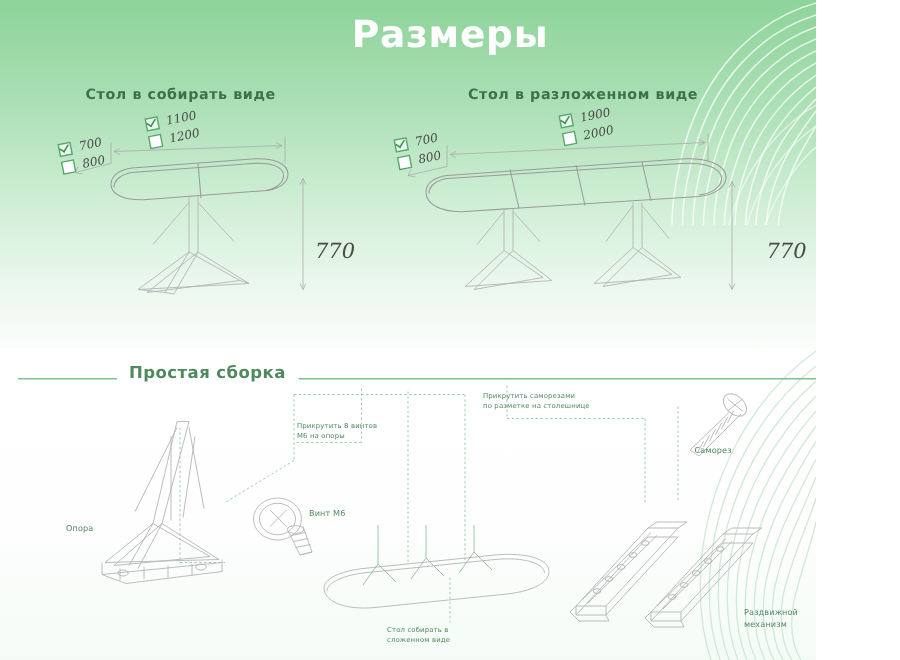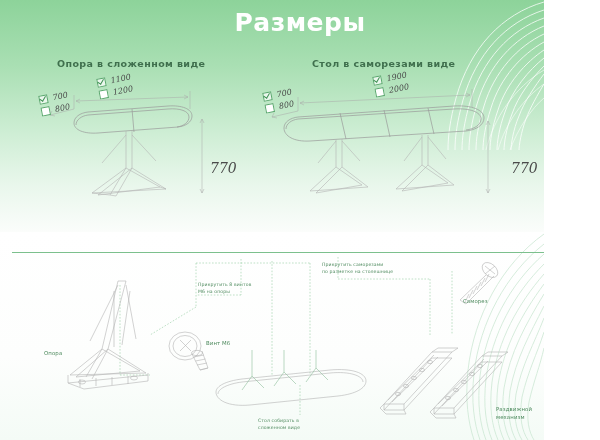--- a/index.html
+++ b/index.html
@@ -129,21 +129,21 @@
       <path d="M120 64 C102 94 86 122 80 158 C77 182 80 198 86 210"></path>
       <path d="M120 76 C106 104 92 128 86 161 C83 184 86 199 92 210"></path>
       <path d="M120 88 C110 114 98 134 92 164 C89 186 92 200 98 210"></path>
       <path d="M120 102 C113 124 104 141 98 167 C95 188 98 201 104 210"></path>
       <path d="M120 118 C116 136 110 150 105 172 C102 190 105 202 110 210"></path>
     </g>
   </svg>
 
   <div class="title">Размеры</div>
 
-  <div class="cap cap-left">Опора в сложенном виде</div>
+  <div class="cap cap-left">Стол в собирать виде</div>
 
   <svg style="position:absolute;left:40px;top:75px;" width="215" height="135" viewBox="0 0 215 135">
 
     <g class="dimline">
       <path d="M34 34 L34 20"></path>
       <path d="M150 34 L150 16"></path>
       <path d="M36 26 L148 22"></path>
       <path d="M40 24 L36 26 L40 28"></path>
       <path d="M144 20 L148 22 L144 24"></path>
       <path d="M10 40 L34 34"></path>
@@ -194,21 +194,21 @@
       <span class="val">700</span>
     </div>
     <div class="row">
       <span class="box"></span>
       <span class="val">800</span>
     </div>
   </div>
 
   <div class="dim-h" style="left:210px;top:160px;">770</div>
 
-  <div class="cap cap-right">Стол в саморезами виде</div>
+  <div class="cap cap-right">Стол в разложенном виде</div>
 
   <svg style="position:absolute;left:262px;top:75px;" width="260" height="135" viewBox="0 0 260 135">
     <g class="dimline">
       <path d="M36 36 L36 22"></path>
       <path d="M210 32 L210 14"></path>
       <path d="M38 28 L208 20"></path>
       <path d="M42 26 L38 28 L42 30"></path>
       <path d="M204 18 L208 20 L204 22"></path>
       <path d="M10 42 L36 36"></path>
       <path d="M12 38 L10 42 L15 43"></path>
@@ -270,20 +270,21 @@
     </div>
     <div class="row">
       <span class="box"></span>
       <span class="val">800</span>
     </div>
   </div>
 
   <div class="dim-h" style="left:511px;top:160px;">770</div>
 
   <div class="divider"></div>
+  <div class="divider-label">Простая сборка</div>
 
   <svg style="position:absolute;left:0;top:255px;" width="600" height="185" viewBox="0 0 600 185">
     <g class="dash">
       <path d="M120 30 L120 120"></path>
       <path d="M196 8 L196 52"></path>
       <path d="M196 8 L310 8"></path>
       <path d="M241 4 L241 40"></path>
       <path d="M241 40 L196 40"></path>
       <path d="M272 6 L272 120"></path>
       <path d="M310 8 L310 120"></path>

